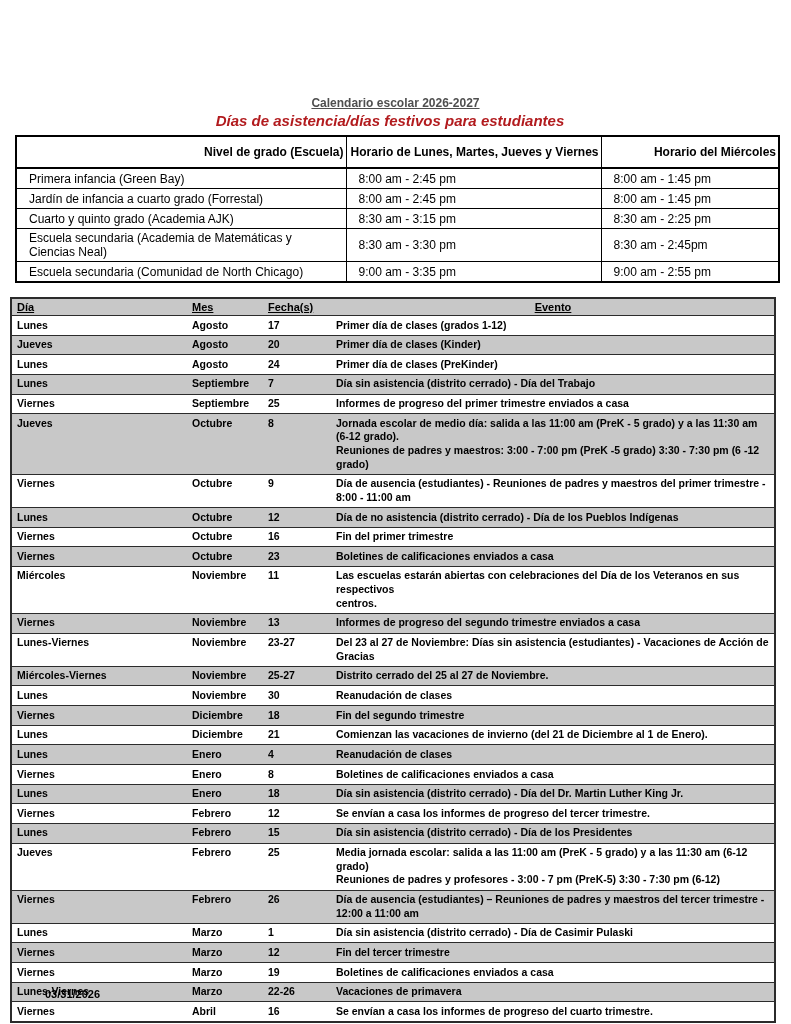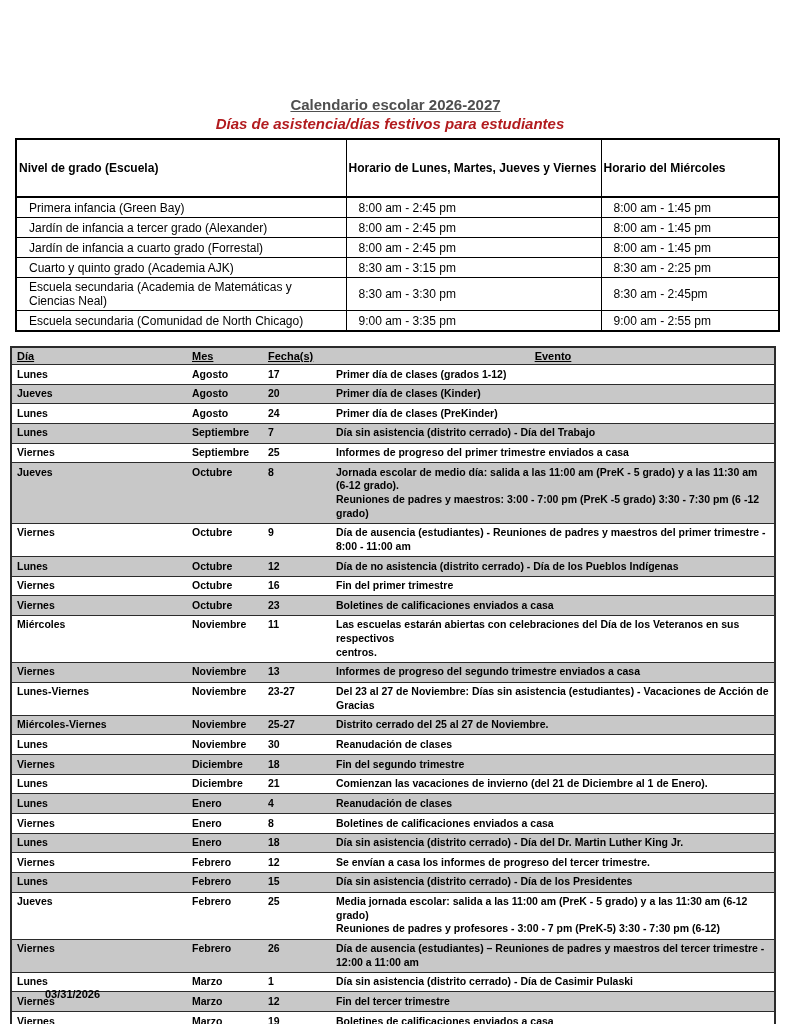--- a/index.html
+++ b/index.html
@@ -9,21 +9,21 @@
     margin:0 auto;
     background:#ffffff;
     font-family:"Liberation Sans", sans-serif;
     color:#000;
     overflow:hidden;
     box-sizing:border-box;
   }
   .doc-title{
     margin:96px 0 0 0;
     text-align:center;
-    font-size:15px;
+    font-size:12px;
     font-weight:bold;
     text-decoration:underline;
     color:var(--title-gray,#4f4f4f);
   }
   .doc-subtitle{
     margin:2px 11px 0 0;
     text-align:center;
     font-size:15px;
     font-weight:bold;
     font-style:italic;
@@ -35,22 +35,22 @@
     width:763px;
     border-collapse:collapse;
     border:2px solid #000;
     table-layout:fixed;
   }
   table.schedule th{
     border:1px solid #000;
     border-bottom:2px solid #000;
     font-size:12px;
     font-weight:bold;
-    text-align:left;
-    padding:21px 2px;
+    text-align:right;
+    padding:8px 2px;
   }
   table.schedule td{
     border:1px solid #000;
     font-size:12px;
     padding:2px 12px;
     height:15px;
   }
   table.schedule td.center{text-align:left;}
   
   table.events{
@@ -105,25 +105,20 @@
     <thead>
       <tr>
         <th>Nivel de grado (Escuela)</th>
         <th>Horario de Lunes, Martes, Jueves y Viernes</th>
         <th>Horario del Miércoles</th>
       </tr>
     </thead>
     <tbody>
         <tr>
           <td>Primera infancia (Green Bay)</td>
-          <td class="center">8:00 am - 2:45 pm</td>
-          <td class="center">8:00 am - 1:45 pm</td>
-        </tr>
-        <tr>
-          <td>Jardín de infancia a tercer grado (Alexander)</td>
           <td class="center">8:00 am - 2:45 pm</td>
           <td class="center">8:00 am - 1:45 pm</td>
         </tr>
         <tr>
           <td>Jardín de infancia a cuarto grado (Forrestal)</td>
           <td class="center">8:00 am - 2:45 pm</td>
           <td class="center">8:00 am - 1:45 pm</td>
         </tr>
         <tr>
           <td>Cuarto y quinto grado (Academia AJK)</td>

